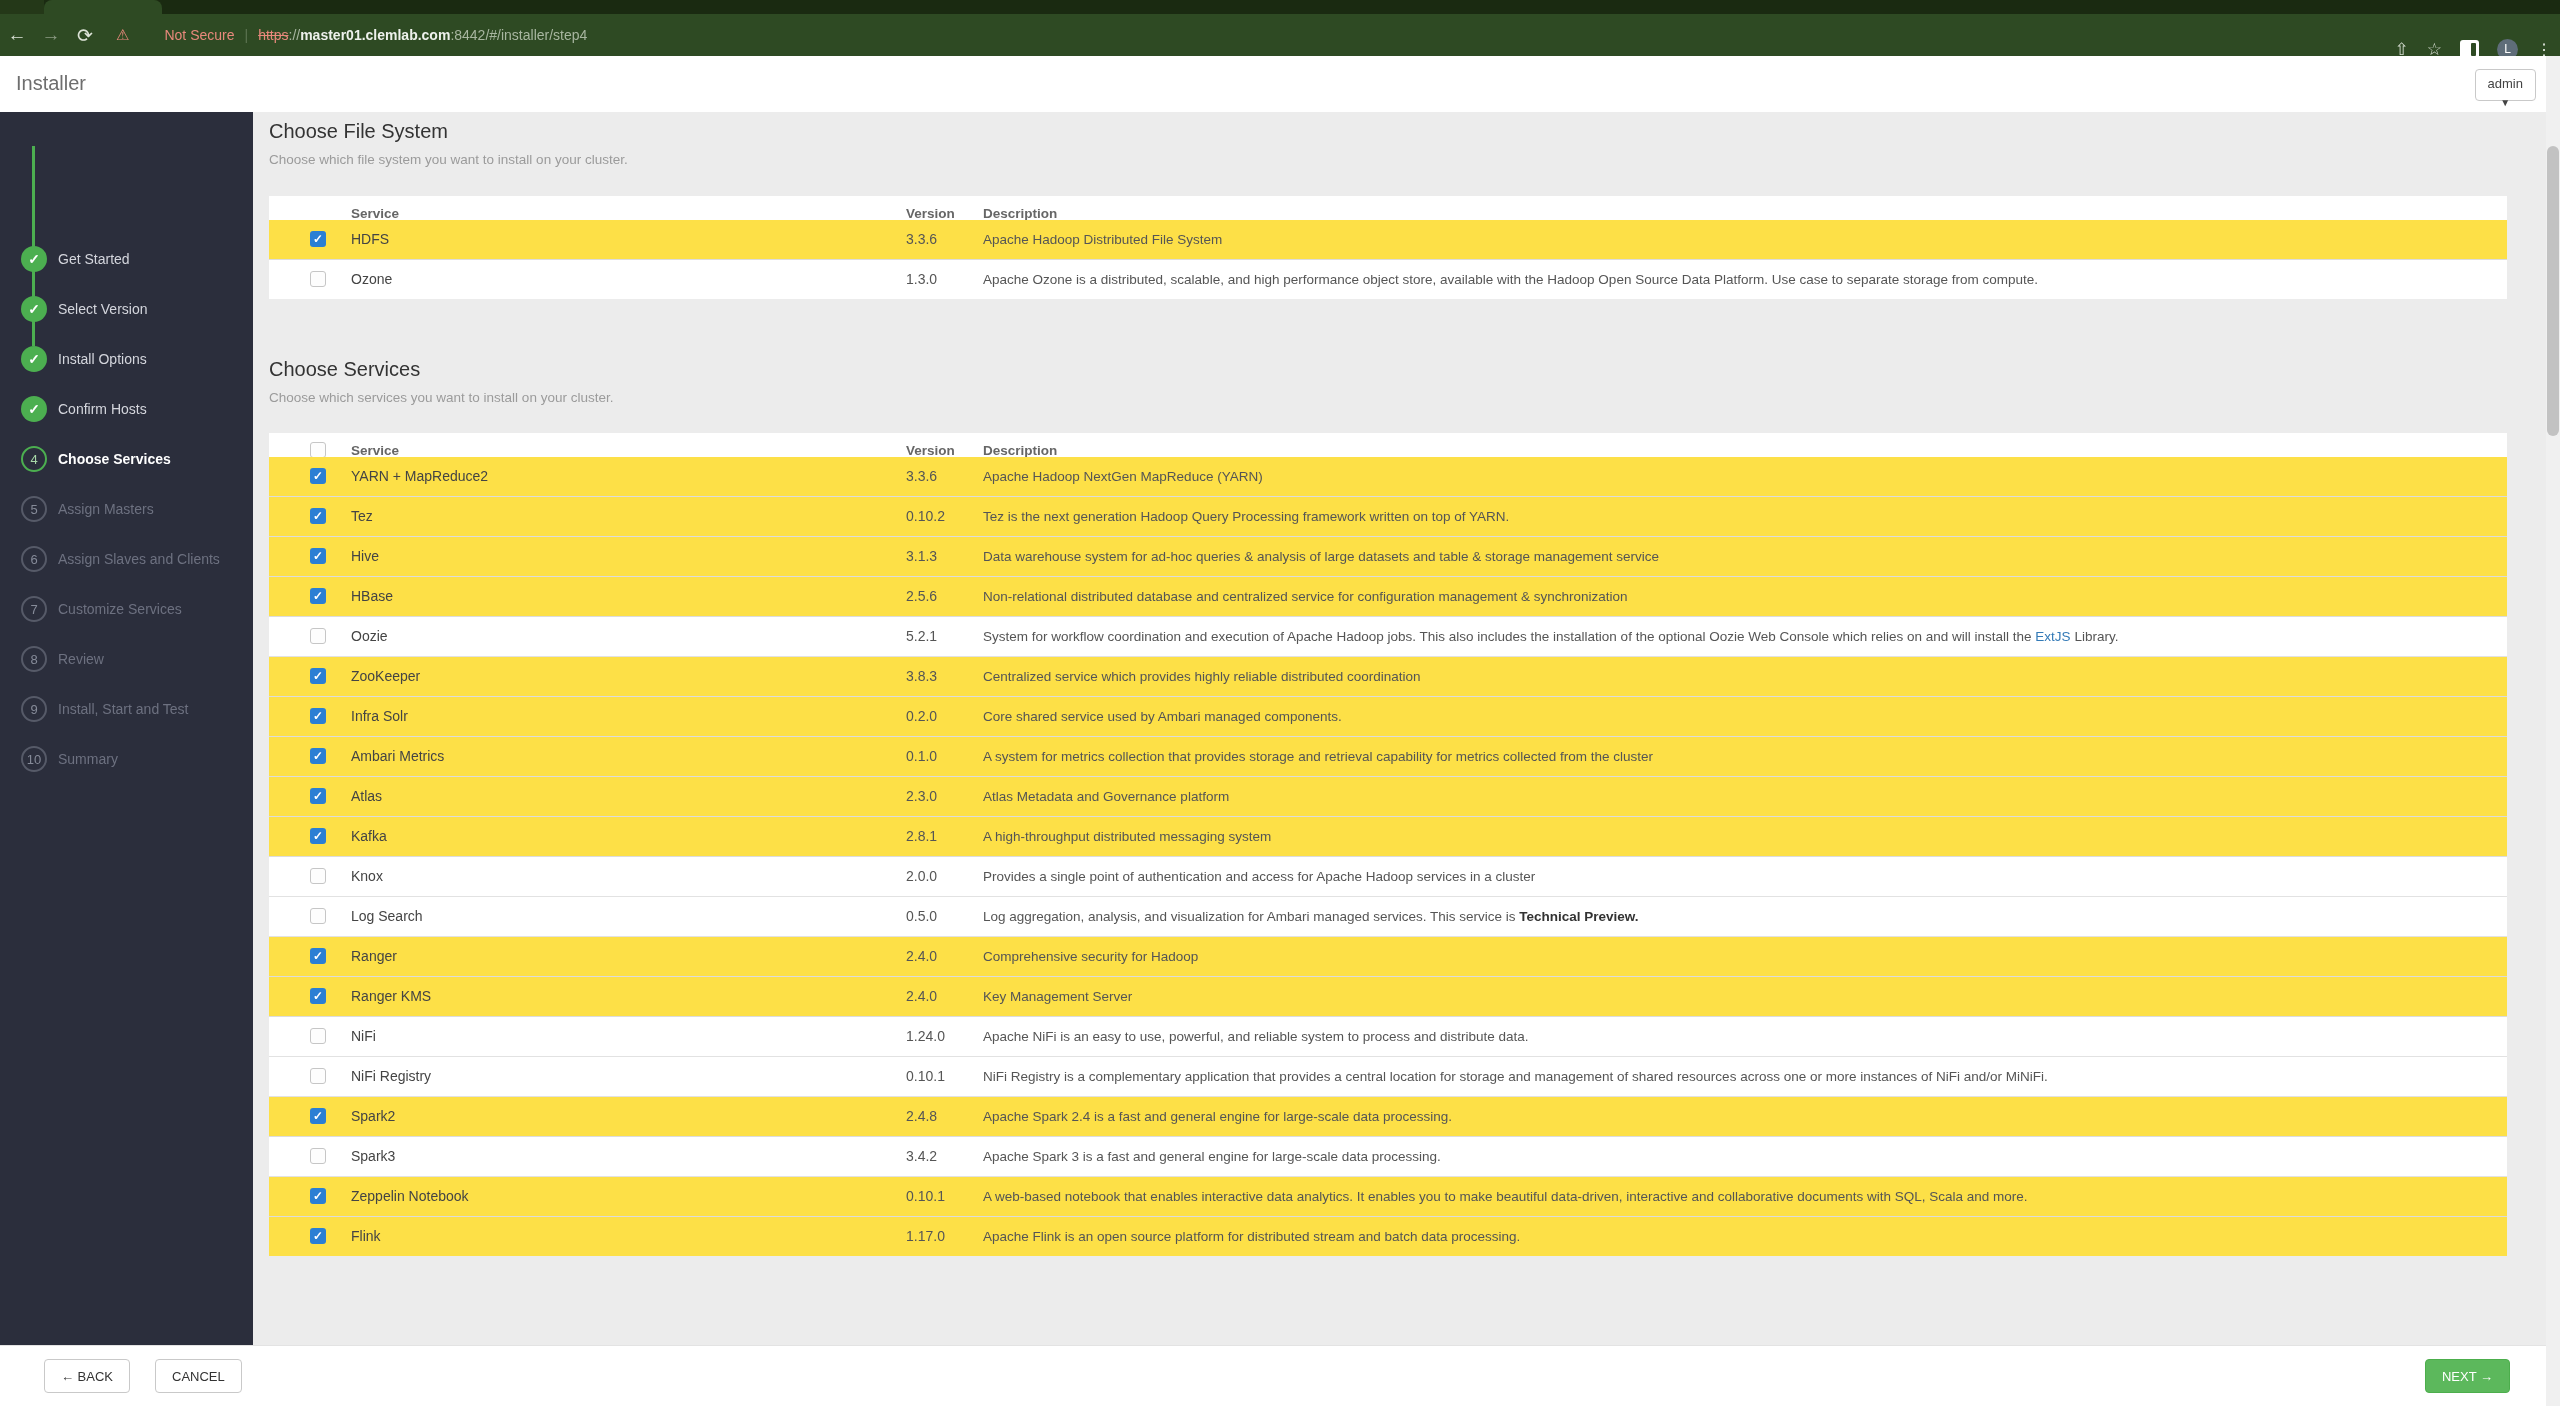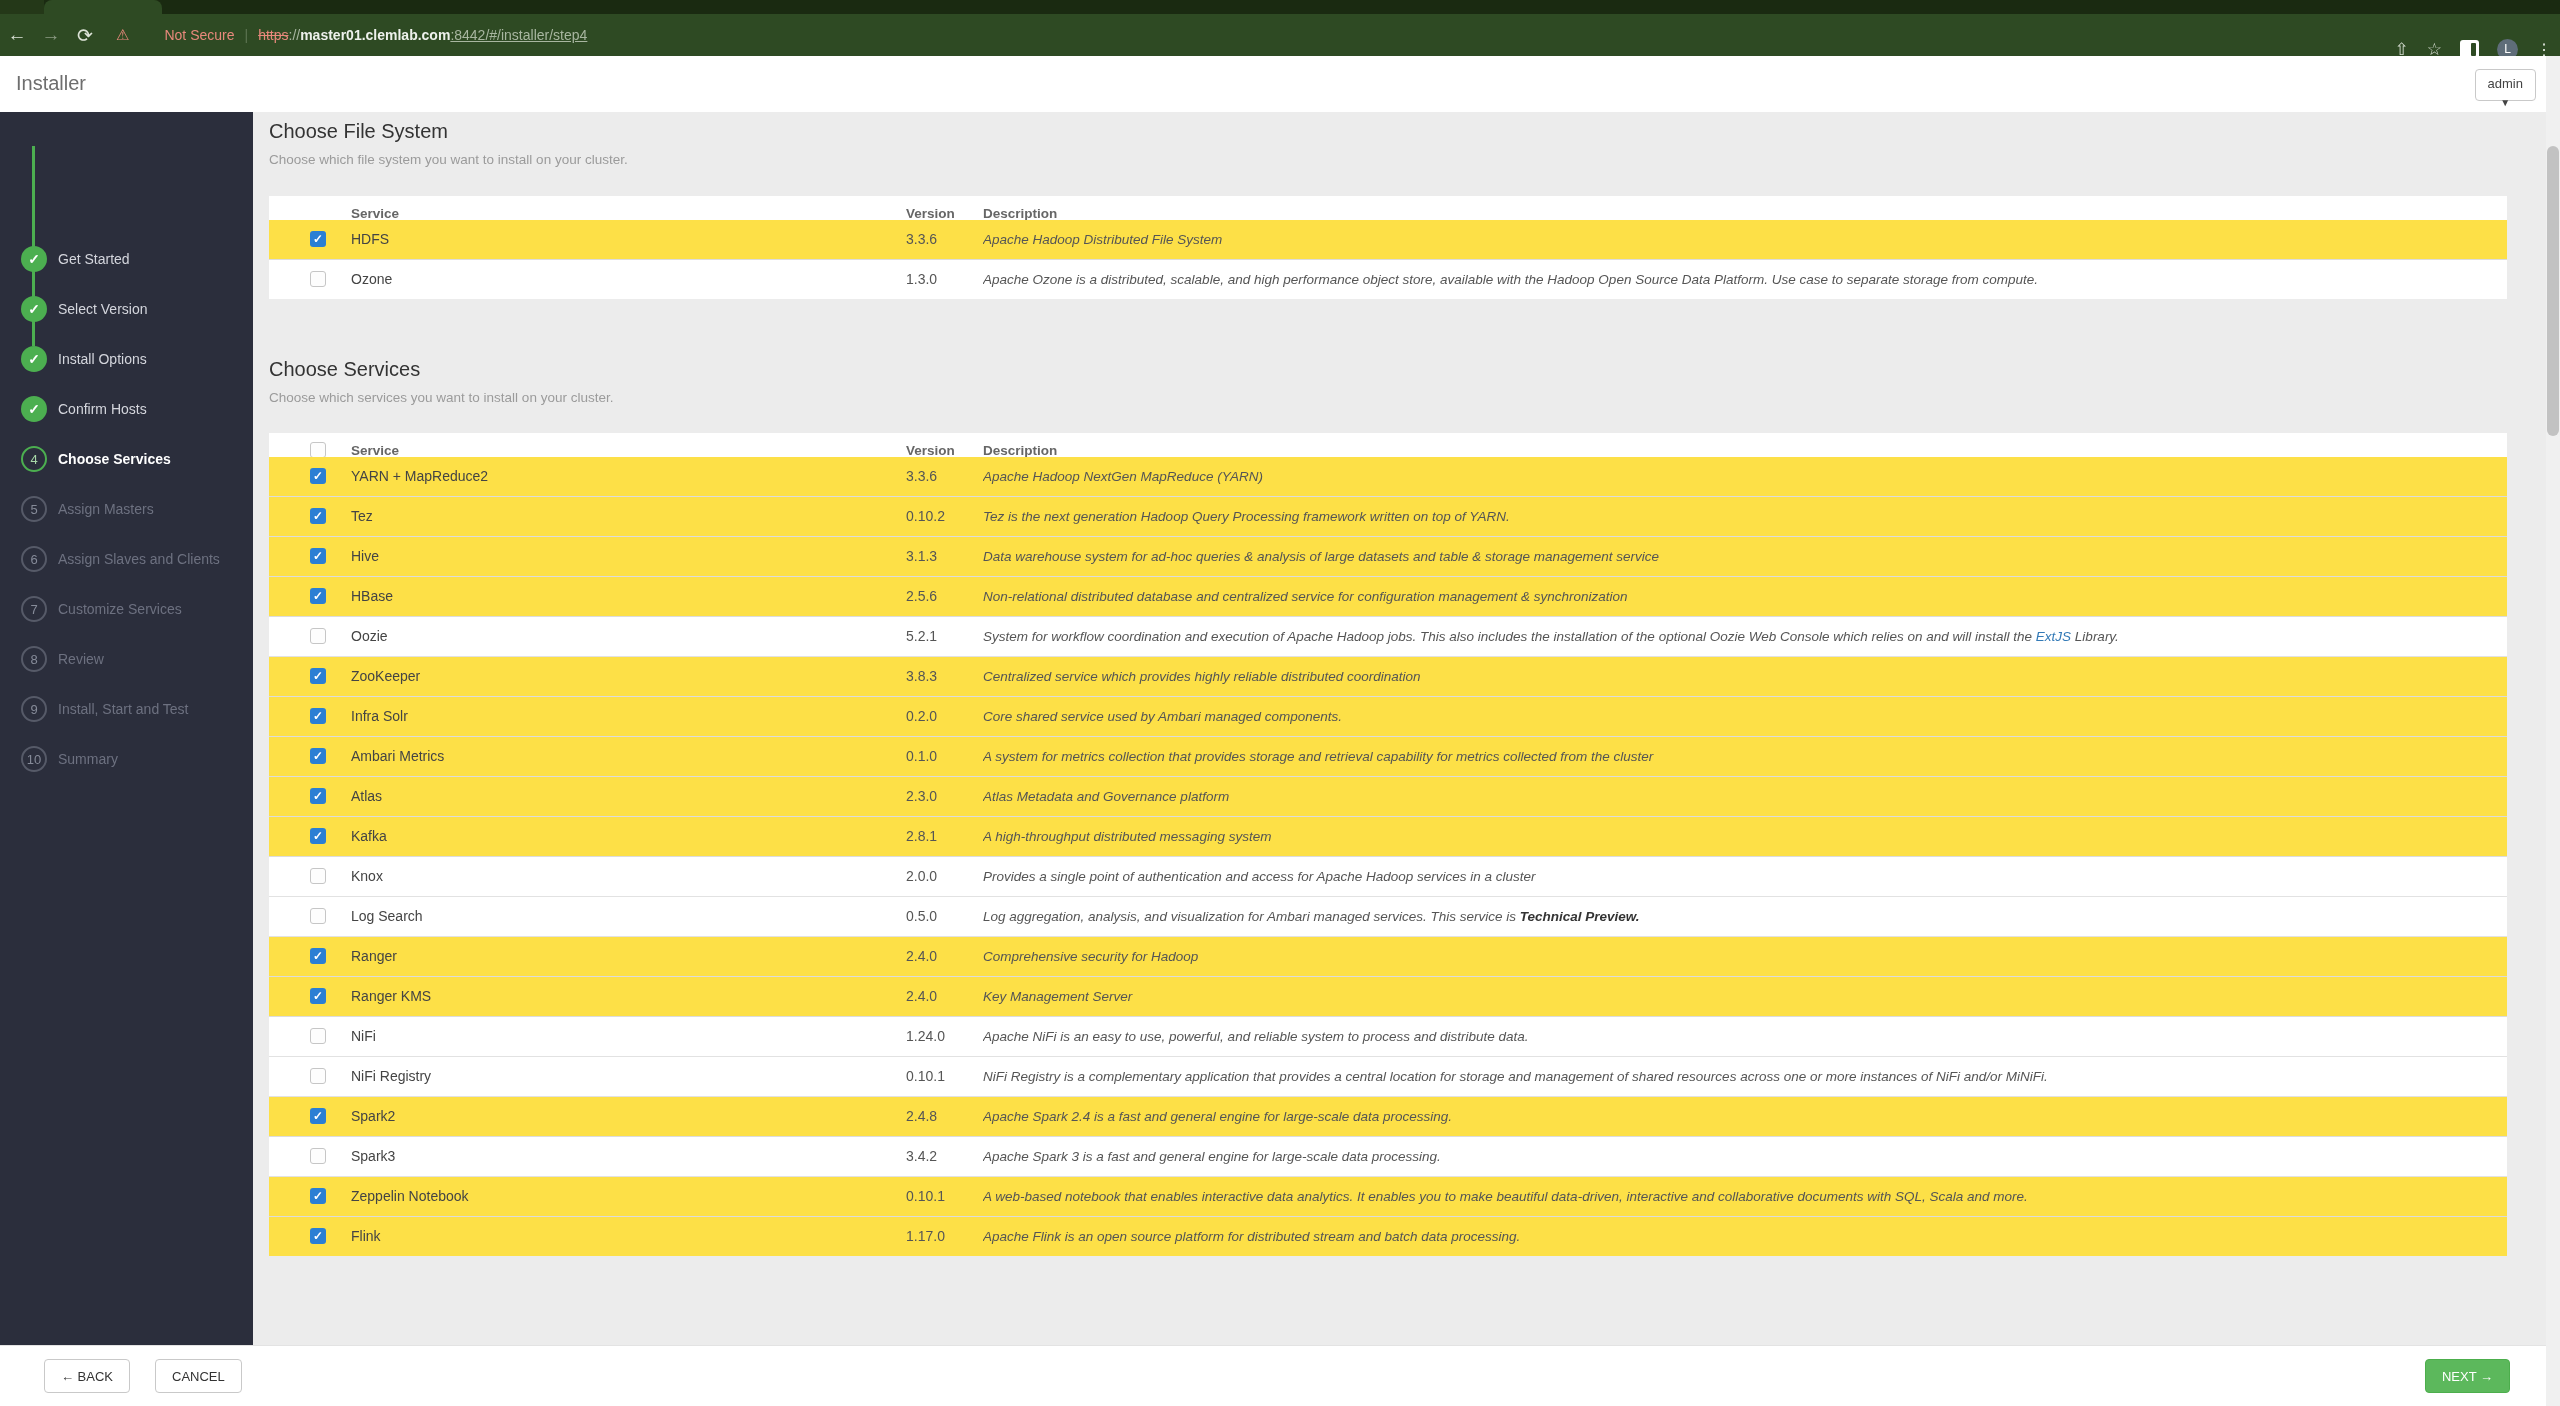--- a/index.html
+++ b/index.html
@@ -12,21 +12,21 @@
   .toolbar{position:absolute;left:0;top:14px;width:2560px;height:42px;background:#2e4a23;display:flex;align-items:center;}
   .navbtn{width:34px;text-align:center;font-size:19px;color:#dde4d8;cursor:pointer;}
   .navbtn.fwd{color:#8d9c85;}
   .urlzone{display:flex;align-items:center;margin-left:14px;font-size:14px;}
   .warn-tri{color:#e8897c;font-size:15px;margin-right:6px;}
   .notsecure{color:#e8897c;margin-right:10px;padding-left:29px;}
   .url-divider{color:#5d7452;margin-right:10px;}
   .url-scheme{color:#e8897c;text-decoration:line-through;}
   .url-sep{color:#a8b6a0;}
   .url-host{color:#eef1ec;font-weight:bold;}
-  .url-rest{color:#a8b6a0;text-decoration:underline;}
+  .url-rest{color:#a8b6a0;}
   .chrome-right{position:absolute;right:8px;top:14px;height:42px;display:flex;align-items:center;gap:18px;}
   .cr-icon{color:#d7ded2;font-size:17px;cursor:pointer;}
   .panel-icon{width:19px;height:19px;background:#fff;border-radius:3px;position:relative;cursor:pointer;}
   .panel-icon::after{content:"";position:absolute;right:3px;top:3px;width:5px;height:13px;background:#2e4a23;border-radius:1px;}
   .avatar{width:21px;height:21px;border-radius:50%;background:#5f6d79;color:#fff;font-size:12px;display:flex;align-items:center;justify-content:center;cursor:pointer;}
   .kebab{color:#e8ece5;font-size:16px;letter-spacing:0;cursor:pointer;}
   
   .appheader{position:absolute;left:0;top:56px;width:2560px;height:56px;background:#ffffff;}
   .app-title{position:absolute;left:16px;top:16px;font-size:20px;color:#6e6e6e;}
   .user-btn{position:absolute;right:24px;top:13px;height:30px;padding:0 12px;background:#fff;border:1px solid #c9c9c9;
@@ -55,21 +55,21 @@
   .th.c-service{left:82px;} .th.c-version{left:637px;} .th.c-desc{left:714px;}
   .trow{position:relative;height:39px;border-bottom:1px solid #e2e2e2;background:#fff;}
   .trow.hi{background:#fde047;border-bottom-color:#dcdcdc;}
   .trow:last-child{border-bottom:none;}
   .cb{position:absolute;left:41px;top:11px;width:16px;height:16px;box-sizing:border-box;border-radius:3px;
       background:#fdfdfd;border:1px solid #c6c6c6;cursor:pointer;}
   .cb.checked{background:#2a7fd4;border:none;}
   .cb.checked::after{content:"✓";position:absolute;left:3px;top:1px;color:#fff;font-size:12px;font-weight:bold;}
   .cell-name{position:absolute;left:82px;top:11px;font-size:14px;color:#444;white-space:nowrap;}
   .cell-version{position:absolute;left:637px;top:11px;font-size:14px;color:#555;white-space:nowrap;}
-  .cell-desc{position:absolute;left:714px;right:28px;top:12px;font-size:13.5px;color:#555;white-space:nowrap;overflow:hidden;font-style:italic;}
+  .cell-desc{position:absolute;left:714px;right:28px;top:12px;font-size:13.5px;color:#555;white-space:nowrap;overflow:hidden;}
   .cell-desc b{color:#333;}
   .cell-desc a{color:#337ab7;text-decoration:none;cursor:pointer;}
   
   .footer{position:absolute;left:0;top:1345px;width:2560px;height:61px;background:#fff;border-top:1px solid #e3e3e3;box-sizing:border-box;}
   .btn{position:absolute;top:13px;height:34px;border-radius:4px;font-size:13px;display:flex;align-items:center;
        padding:0 16px;cursor:pointer;box-sizing:border-box;white-space:nowrap;}
   .btn.outline{background:#fff;border:1px solid #c9c9c9;color:#333;}
   .btn-back{left:44px;} .btn-cancel{left:155px;}
   .btn-next{right:50px;background:#5cb85c;border:1px solid #4cae4c;color:#fff;}
   

